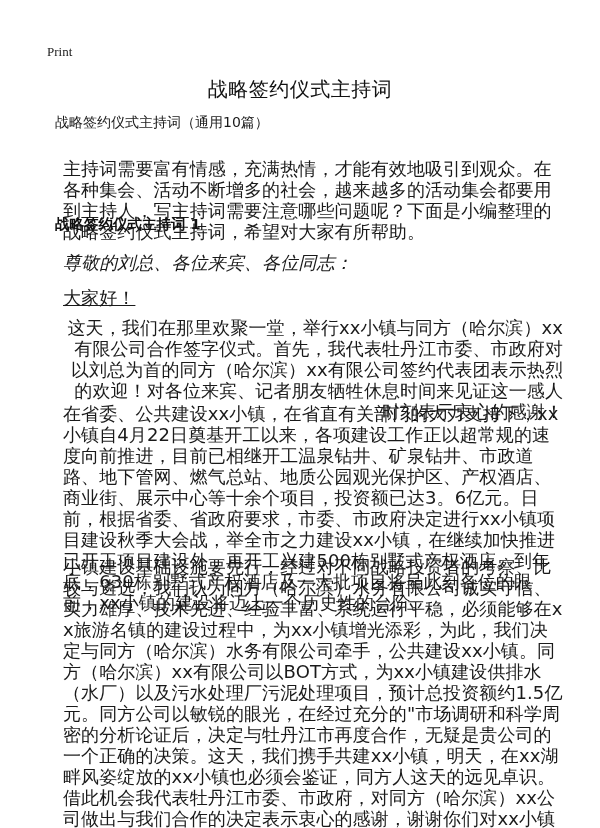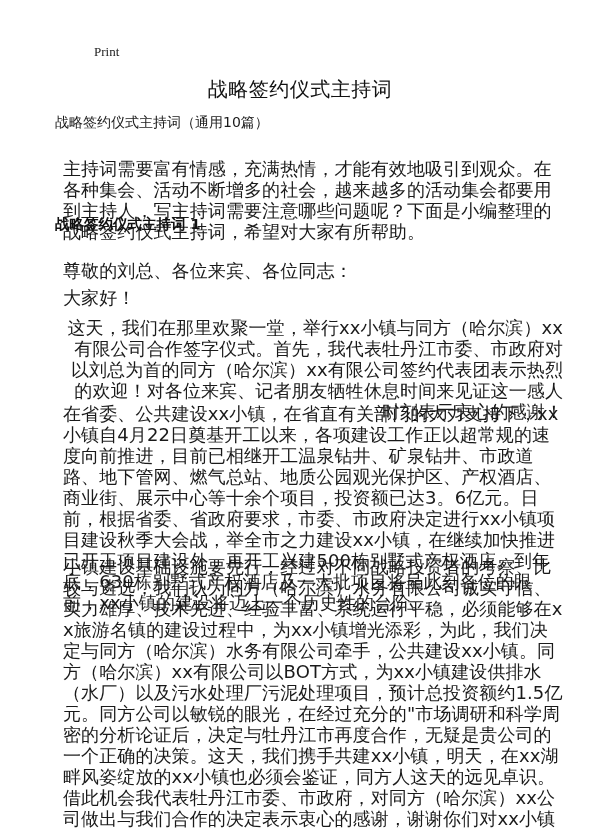--- a/index.html
+++ b/index.html
@@ -5,21 +5,21 @@
     html, body { margin: 0; padding: 0; background: #ffffff; }
     body {
       width: 600px; height: 828px; overflow: hidden; position: relative;
       font-family: "DejaVu Sans", "Liberation Sans", sans-serif;
       color: #1a1a1a;
     }
     .page { position: absolute; left: 55px; top: 0; width: 500px; }
     .print-label {
       position: absolute; left: 47px; top: 44px;
       font-family: "Liberation Serif", "DejaVu Serif", serif;
-      font-size: 13px; color: #222; margin-left: 47px;
+      font-size: 13px; color: #222;
     }
     .doc-title {
       position: absolute; left: 0; width: 600px; top: 76px;
       text-align: center; font-size: 20px; color: #111; letter-spacing: 0.5px;
     }
     .subtitle { position: absolute; top: 112px; font-size: 14px; line-height: 20px; }
     p.body {
       position: absolute; margin: 8px; width: 500px;
       font-size: 18px; line-height: 21px; letter-spacing: 0.1px;
       word-break: break-all;
@@ -35,22 +35,22 @@
 
 <h1 class="doc-title" style="margin:0;font-weight:normal;">战略签约仪式主持词</h1>
 
 <div class="page">
   <div class="subtitle">战略签约仪式主持词（通用10篇）</div>
 
   <p class="body" style="top:150px;">主持词需要富有情感，充满热情，才能有效地吸引到观众。在各种集会、活动不断增多的社会，越来越多的活动集会都要用到主持人，写主持词需要注意哪些问题呢？下面是小编整理的战略签约仪式主持词，希望对大家有所帮助。</p>
 
   <div class="section-heading">战略签约仪式主持词 1</div>
 
-  <p class="body" style="top:252px;">尊敬的刘总、各位来宾、各位同志：</p>
+  <p class="body" style="top:244px;font-style:italic;">尊敬的刘总、各位来宾、各位同志：</p>
 
-  <p class="body" style="top:279px;">大家好！</p>
+  <p class="body" style="top:279px;text-decoration:underline;">大家好！</p>
 
   <p class="body" style="top:309px;text-align:right;">这天，我们在那里欢聚一堂，举行xx小镇与同方（哈尔滨）xx有限公司合作签字仪式。首先，我代表牡丹江市委、市政府对以刘总为首的同方（哈尔滨）xx有限公司签约代表团表示热烈的欢迎！对各位来宾、记者朋友牺牲休息时间来见证这一感人时刻表示衷心的感谢！</p>
 
   <p class="body" style="top:395px;">在省委、公共建设xx小镇，在省直有关部门的大力支持下，xx小镇自4月22日奠基开工以来，各项建设工作正以超常规的速度向前推进，目前已相继开工温泉钻井、矿泉钻井、市政道路、地下管网、燃气总站、地质公园观光保护区、产权酒店、商业街、展示中心等十余个项目，投资额已达3。6亿元。日前，根据省委、省政府要求，市委、市政府决定进行xx小镇项目建设秋季大会战，举全市之力建设xx小镇，在继续加快推进已开工项目建设外，再开工兴建500栋别墅式产权酒店。到年底，630栋别墅式产权酒店及一大批项目将呈此刻各位的眼前，xx小镇的建设将迈上一个历史性的台阶。</p>
 
   <p class="body" style="top:548px;">小镇建设基础设施要先行，经过对不同战略投资者的考察、比较与遴选，我们认为同方（哈尔滨）水务有限公司诚实守信、实力雄厚、技术先进、经验丰富、系统运行平稳，必须能够在xx旅游名镇的建设过程中，为xx小镇增光添彩，为此，我们决定与同方（哈尔滨）水务有限公司牵手，公共建设xx小镇。同方（哈尔滨）xx有限公司以BOT方式，为xx小镇建设供排水（水厂）以及污水处理厂污泥处理项目，预计总投资额约1.5亿元。同方公司以敏锐的眼光，在经过充分的"市场调研和科学周密的分析论证后，决定与牡丹江市再度合作，无疑是贵公司的一个正确的决策。这天，我们携手共建xx小镇，明天，在xx湖畔风姿绽放的xx小镇也必须会鉴证，同方人这天的远见卓识。借此机会我代表牡丹江市委、市政府，对同方（哈尔滨）xx公司做出与我们合作的决定表示衷心的感谢，谢谢你们对xx小镇的信任与支持。</p>
 </div>
 
 </body></html>

